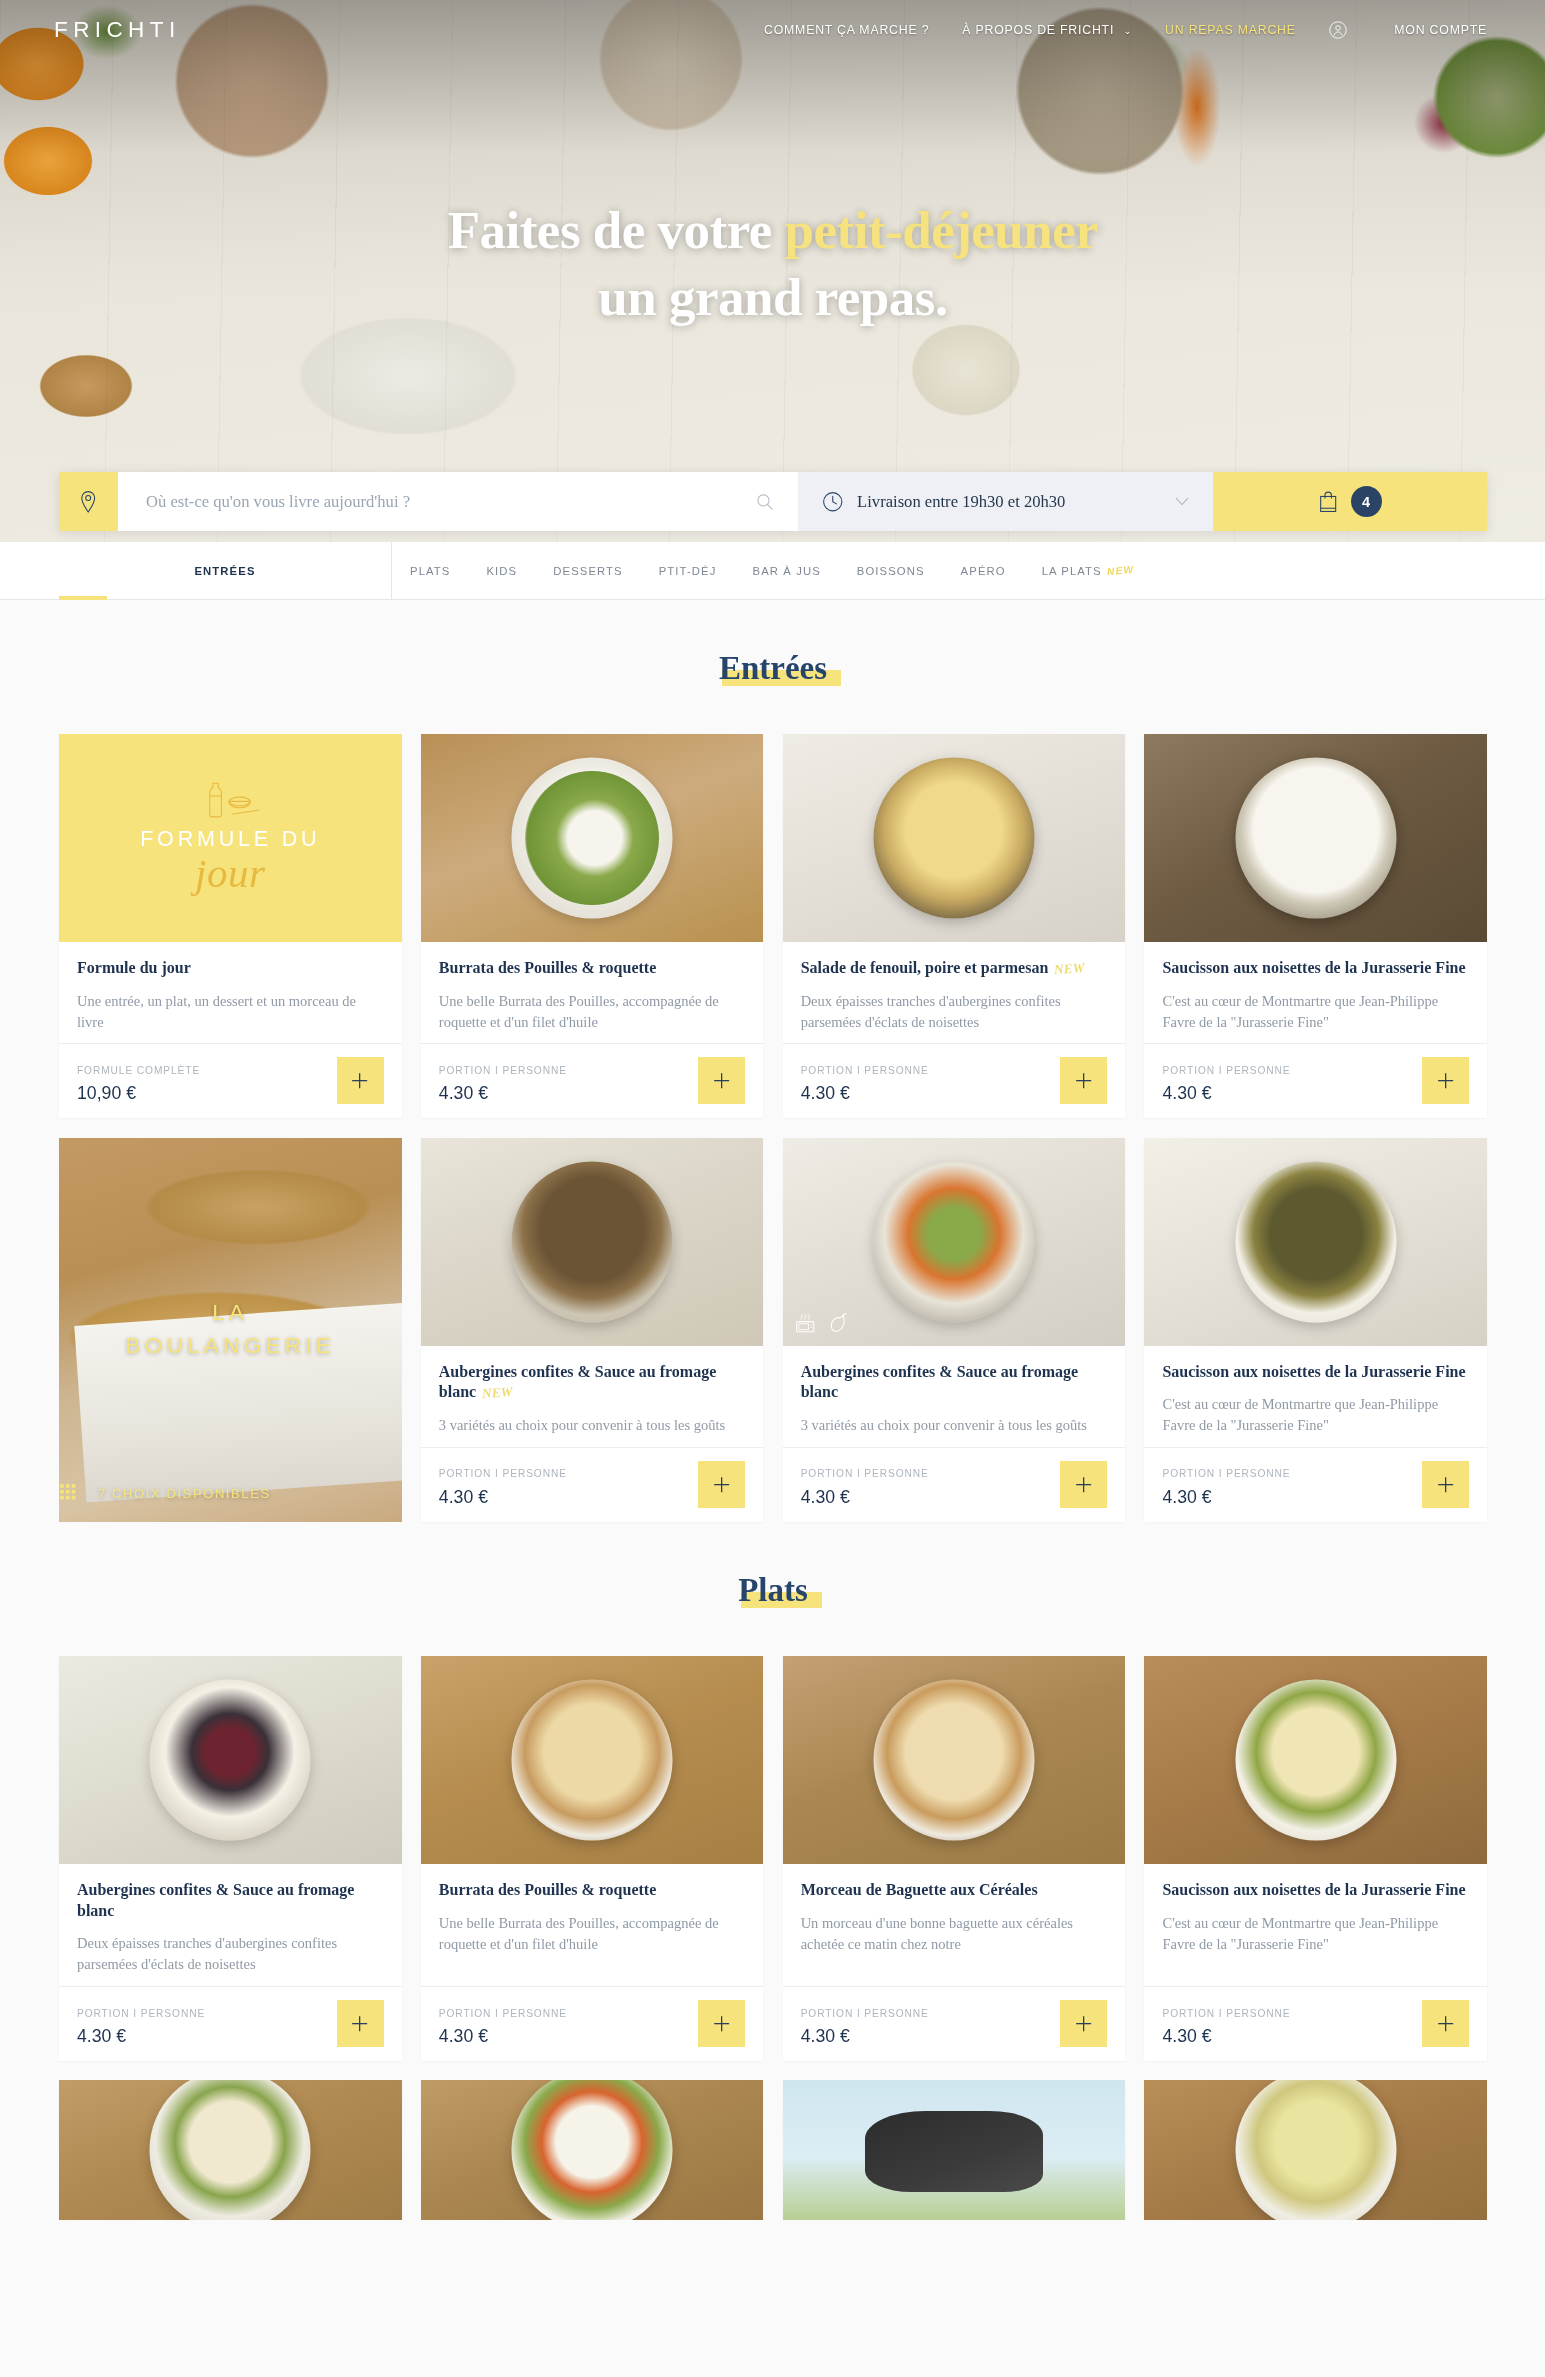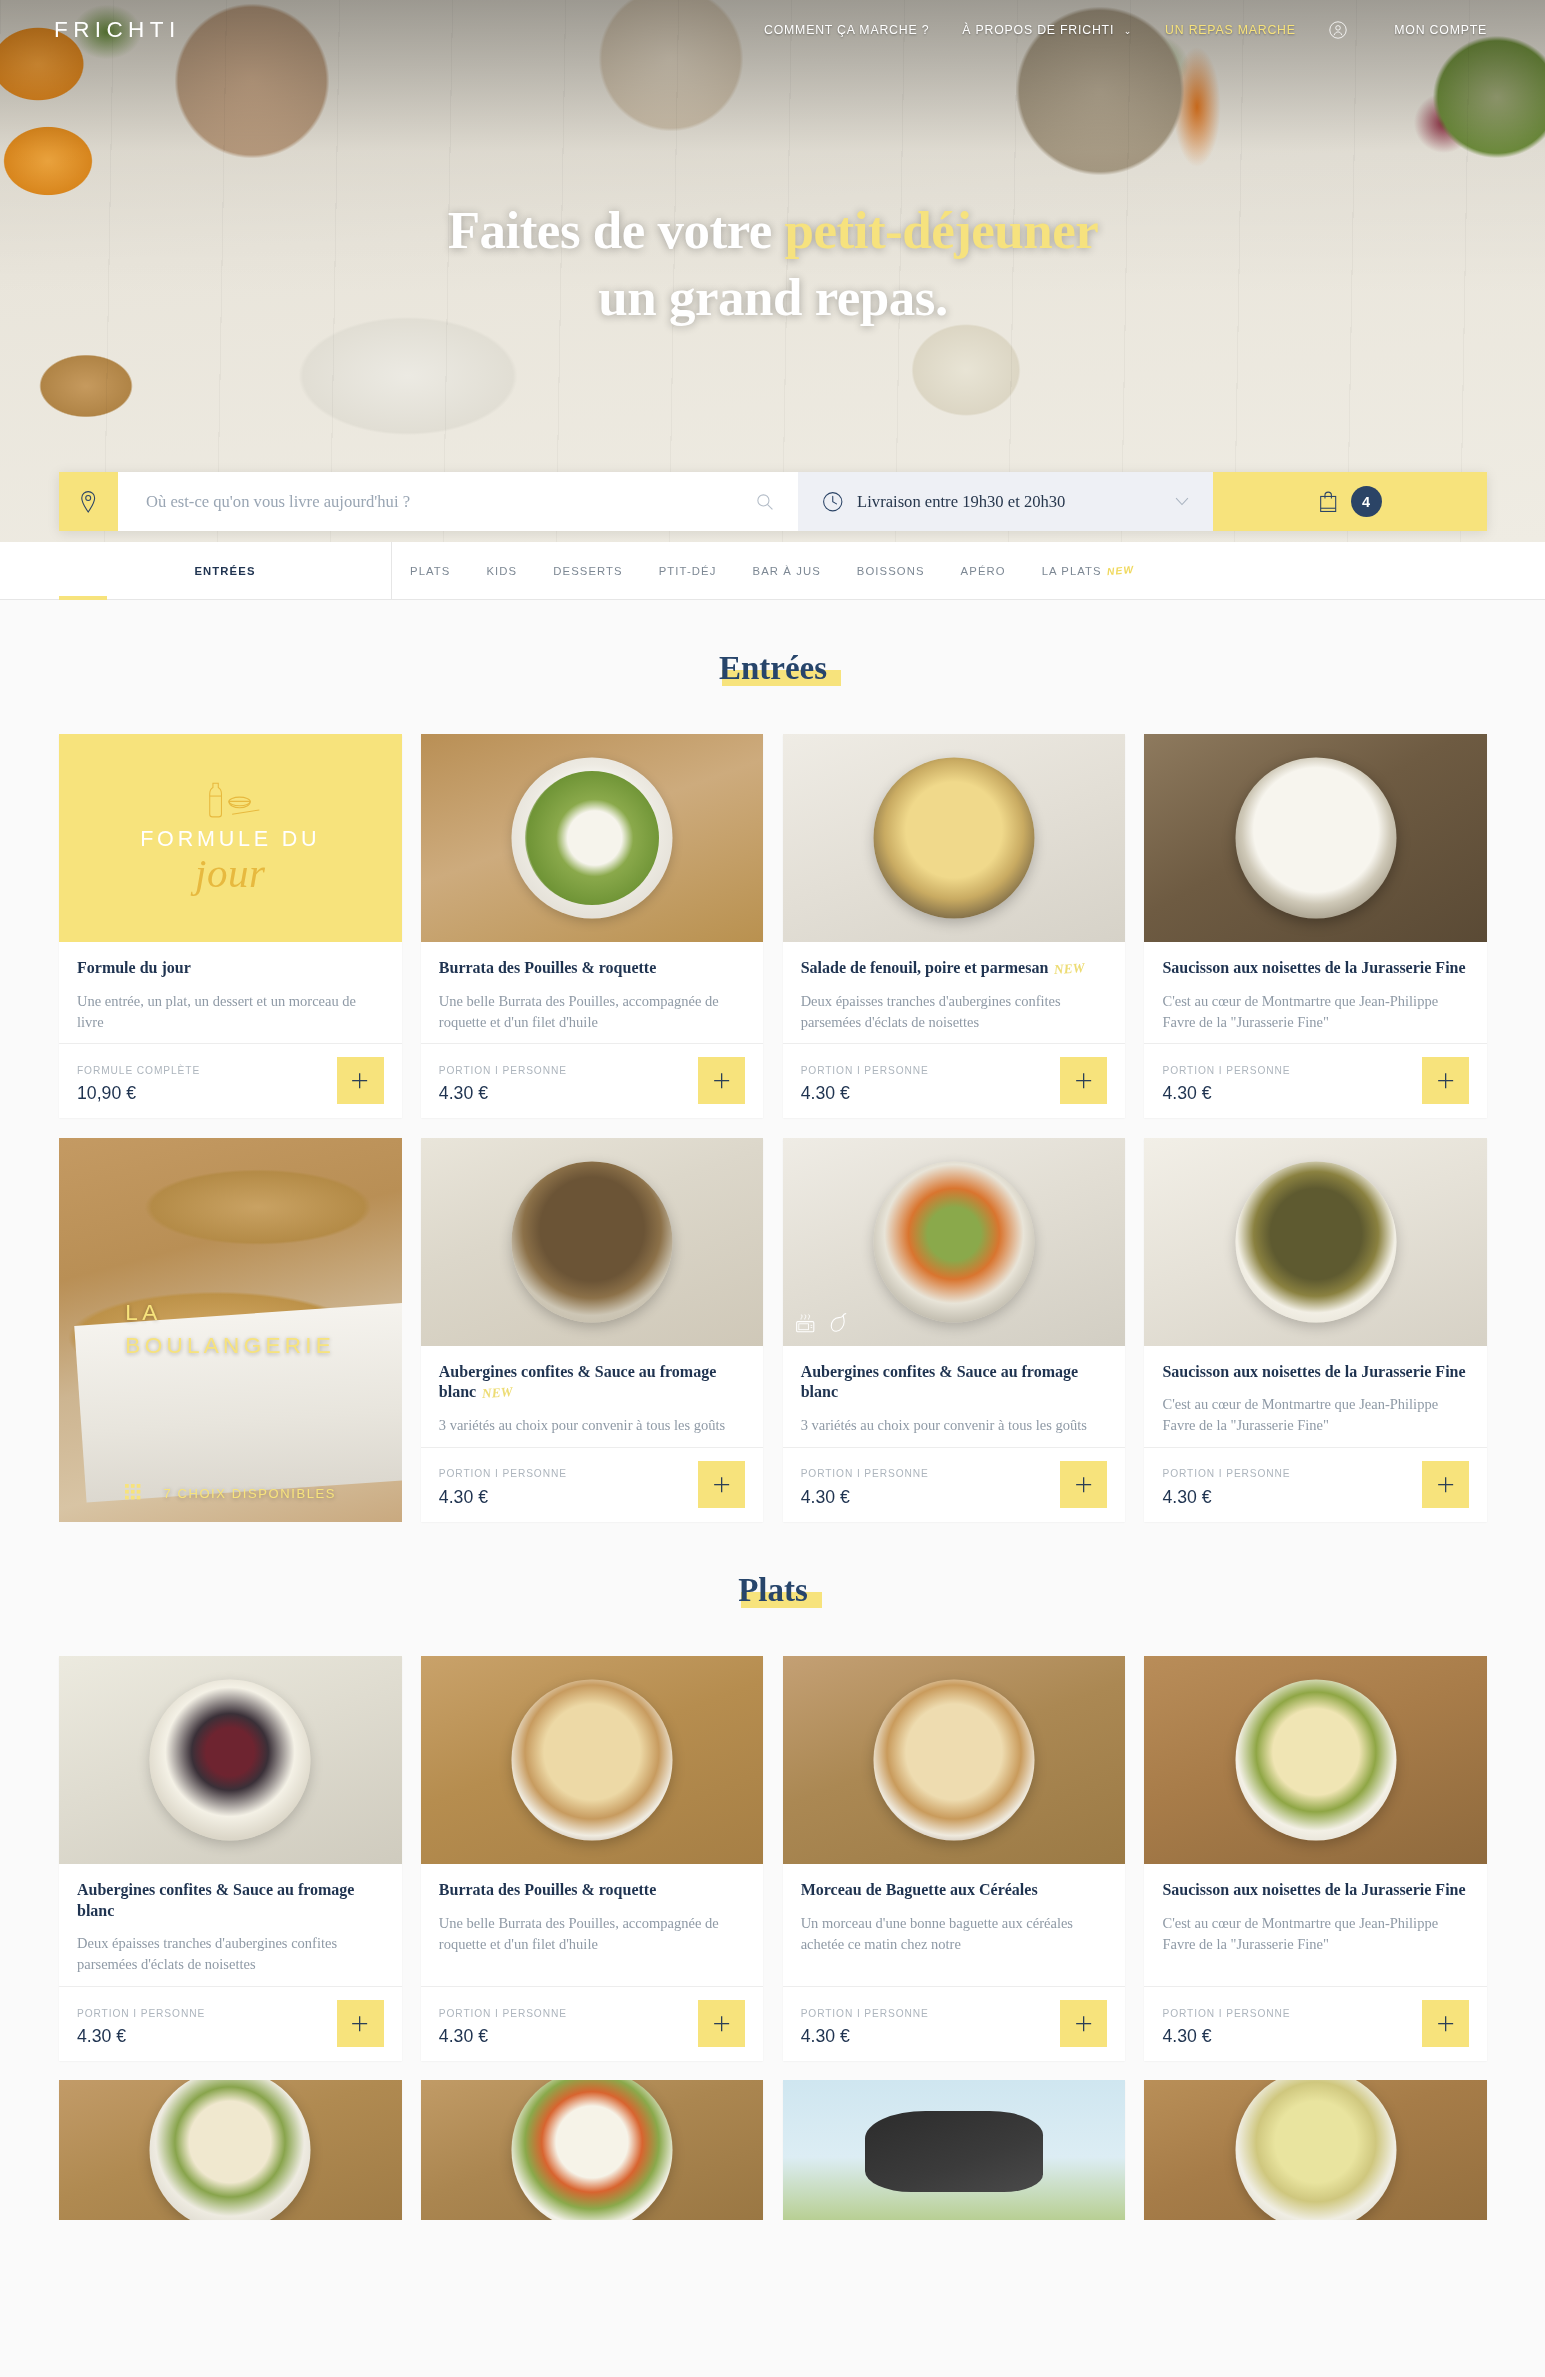--- a/index.html
+++ b/index.html
@@ -262,27 +262,27 @@
       radial-gradient(ellipse 225px 70px at 46% 52%, #d4ab68 0%, #bd9249 62%, rgba(189,146,73,0) 66%),
       linear-gradient(165deg, #c49a63 0%, #b98f55 30%, #cdb591 55%, #d8c4a4 78%, #c9a97f 100%);
     cursor: pointer;
   }
   .promo-boulangerie .cloth {
     position: absolute; left: 6%; right: -4%; top: 46%; height: 46%;
     background: linear-gradient(180deg,#f5f3ee 0%, #e8e5dd 60%, #dcd8cf 100%);
     transform: rotate(-4deg);
   }
   .pb-label {
-    position: relative; z-index: 2; 
+    position: relative; z-index: 2; text-align: center;
     color: #f7e37c; font-size: 22.5px; letter-spacing: 4.3px;
     line-height: 1.45; text-shadow: 0 1.1px 4.3px rgba(0,0,0,.30);
   }
   .pb-foot {
     position: absolute; left: 0; right: 0; bottom: 18px; z-index: 3;
-    display: flex; align-items: center; justify-content: center; gap: 21px;
+    display: flex; align-items: center; justify-content: flex-start; gap: 21px;
     color: #f7e37c; font-size: 13px; letter-spacing: 1.6px;
     text-shadow: 0 1.1px 4.3px rgba(0,0,0,.30);
   }
   .pb-foot svg { width: 18px; height: 18px; }
 
   
   .ph { position: absolute; inset: 0; }
   .ph-wood { background: linear-gradient(160deg,#b98f55 0%,#cdab7d 45%,#b9914f 100%); }
   .ph-cloth { background: linear-gradient(160deg,#efece5 0%,#e3dfd6 50%,#d6d2c8 100%); }
   .ph-bowl {

